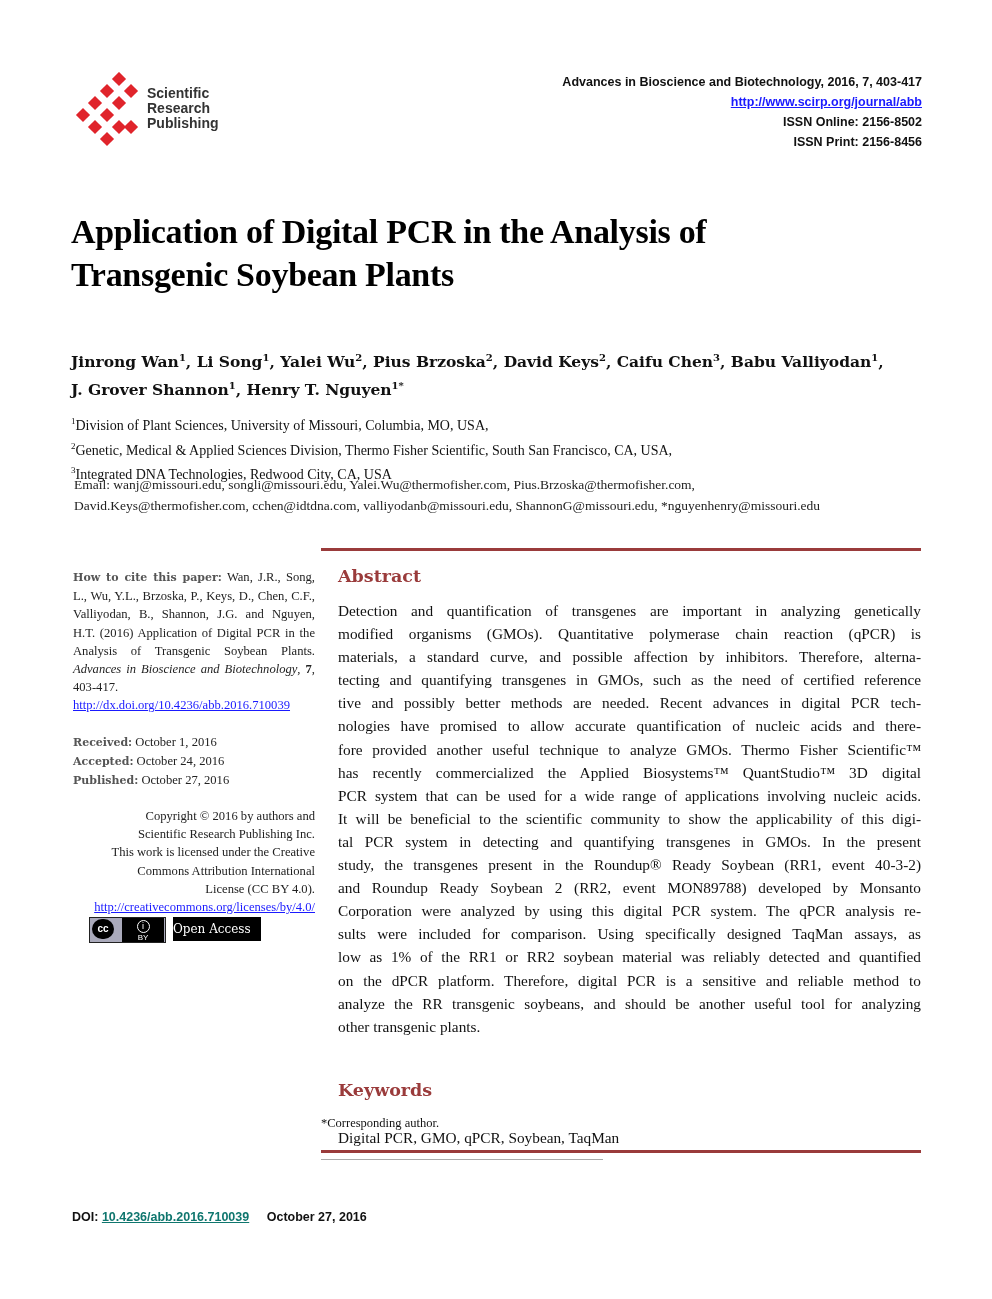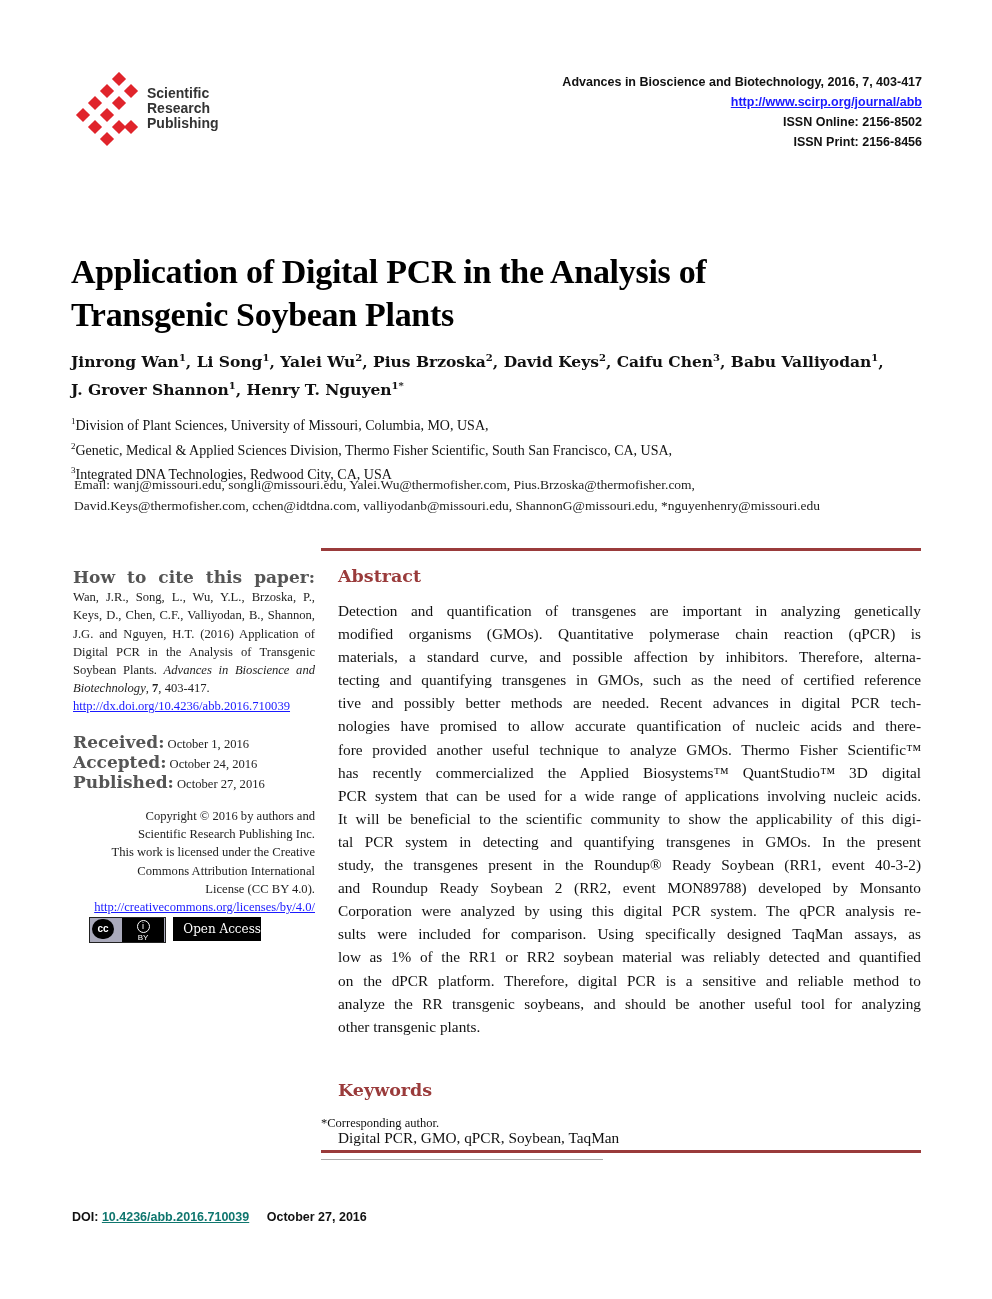--- a/index.html
+++ b/index.html
@@ -8,49 +8,49 @@
 
   
   .logo { left: 72px; top: 72px; width: 160px; height: 75px; }
   .logo-text { left: 147px; top: 86px; font-family: "Liberation Sans", sans-serif; font-weight: bold; font-size: 14px; line-height: 15px; color: #333; }
 
   
   .jhead { right: 70px; top: 72px; text-align: right; font-family: "Liberation Sans", sans-serif; font-size: 12.5px; line-height: 20px; font-weight: bold; color: #111; }
   .jhead a { color: #1a1aff; text-decoration: underline; }
 
   
-  .title { left: 71px; top: 210px; width: 780px; font-family: "Liberation Serif", serif; font-weight: bold; font-size: 34px; line-height: 43px; color: #000; letter-spacing: -0.3px; margin-top: 40px; }
+  .title { left: 71px; top: 210px; width: 780px; font-family: "Liberation Serif", serif; font-weight: bold; font-size: 34px; line-height: 43px; color: #000; letter-spacing: -0.3px; }
 
   
   .authors { left: 71px; top: 346px; width: 860px; font-family: "DejaVu Serif", serif; font-weight: bold; font-size: 15.5px; line-height: 24px; color: #111; }
   .authors sup { font-size: 10px; }
 
   
   .affil { left: 71px; top: 411px; width: 860px; font-family: "Liberation Serif", serif; font-size: 14px; line-height: 21px; color: #111; }
   .affil sup { font-size: 9px; }
   .email { left: 74px; top: 474px; width: 860px; font-family: "Liberation Serif", serif; font-size: 13.5px; line-height: 21px; color: #222; }
 
   
   .rule-top { left: 321px; top: 548px; width: 600px; height: 3px; background: #9a3b3b; }
   .rule-bottom { left: 321px; top: 1150px; width: 600px; height: 3px; background: #9a3b3b; }
   .rule-foot { left: 321px; top: 1159px; width: 282px; height: 1px; background: #aaa; }
 
   
   .side { left: 73px; width: 242px; font-family: "Liberation Serif", serif; font-size: 12.6px; line-height: 18.2px; color: #222; text-align: justify; }
-  .side .lbl { font-family: "DejaVu Serif", serif; font-weight: bold; font-size: 17px; color: #555; }
+  .side .lbl { font-family: "DejaVu Serif", serif; font-weight: bold; font-size: 11px; color: #555; }
   .side a { color: #1a1aff; text-decoration: underline; }
   .cite { top: 568px; }
   .dates { top: 733px; text-align: left; }
   .copy { top: 807px; text-align: right; }
   .badges { left: 73px; top: 917px; height: 24px; padding-left: 16px; }
   .cc-badge { display: inline-block; width: 75px; height: 24px; background: #aab; border: 1px solid #222; position: relative; vertical-align: top; }
   .cc-badge .cc { position: absolute; left: 2px; top: 1px; width: 22px; height: 20px; background: #000; border-radius: 10px; color: #fff; font-family: "Liberation Sans", sans-serif; font-weight: bold; font-size: 10px; line-height: 20px; text-align: center; }
   .cc-badge .by { position: absolute; left: 32px; top: 0; width: 42px; height: 24px; background: #000; color: #fff; font-family: "Liberation Sans", sans-serif; font-size: 8px; text-align: center; line-height: 10px; }
   .cc-badge .by .circ { display: block; margin: 2px auto 0; width: 11px; height: 11px; border: 1.5px solid #fff; border-radius: 50%; background: #000; line-height: 10px; font-size: 9px; }
-  .oa-badge { display: inline-block; margin-left: 7px; width: 88px; height: 24px; background: #000; color: #fff; font-family: "DejaVu Serif", serif; font-size: 12px; line-height: 24px; text-align: right; vertical-align: top; }
+  .oa-badge { display: inline-block; margin-left: 7px; width: 88px; height: 24px; background: #000; color: #fff; font-family: "DejaVu Serif", serif; font-size: 12px; line-height: 24px; text-align: left; vertical-align: top; }
 
   
   .h-section { font-family: "DejaVu Serif", serif; font-weight: bold; font-size: 17.5px; color: #9a3b3b; }
   .abstract-h { left: 338px; top: 566px; }
   .abstract { left: 338px; top: 599px; width: 583px; font-family: "Liberation Serif", serif; font-size: 15.3px; line-height: 23.1px; color: #111; }
   .abstract .ln { display: block; text-align: justify; text-align-last: justify; white-space: nowrap; height: 23.1px; }
   .abstract .ln.last { text-align-last: left; }
   .keywords-h { left: 338px; top: 1080px; }
   .keywords { left: 338px; top: 1113px; font-family: "Liberation Serif", serif; font-size: 15.3px; color: #111; margin-top: 16px; }
   .footnote { left: 321px; top: 1116px; font-family: "Liberation Serif", serif; font-size: 12.5px; color: #111; }

